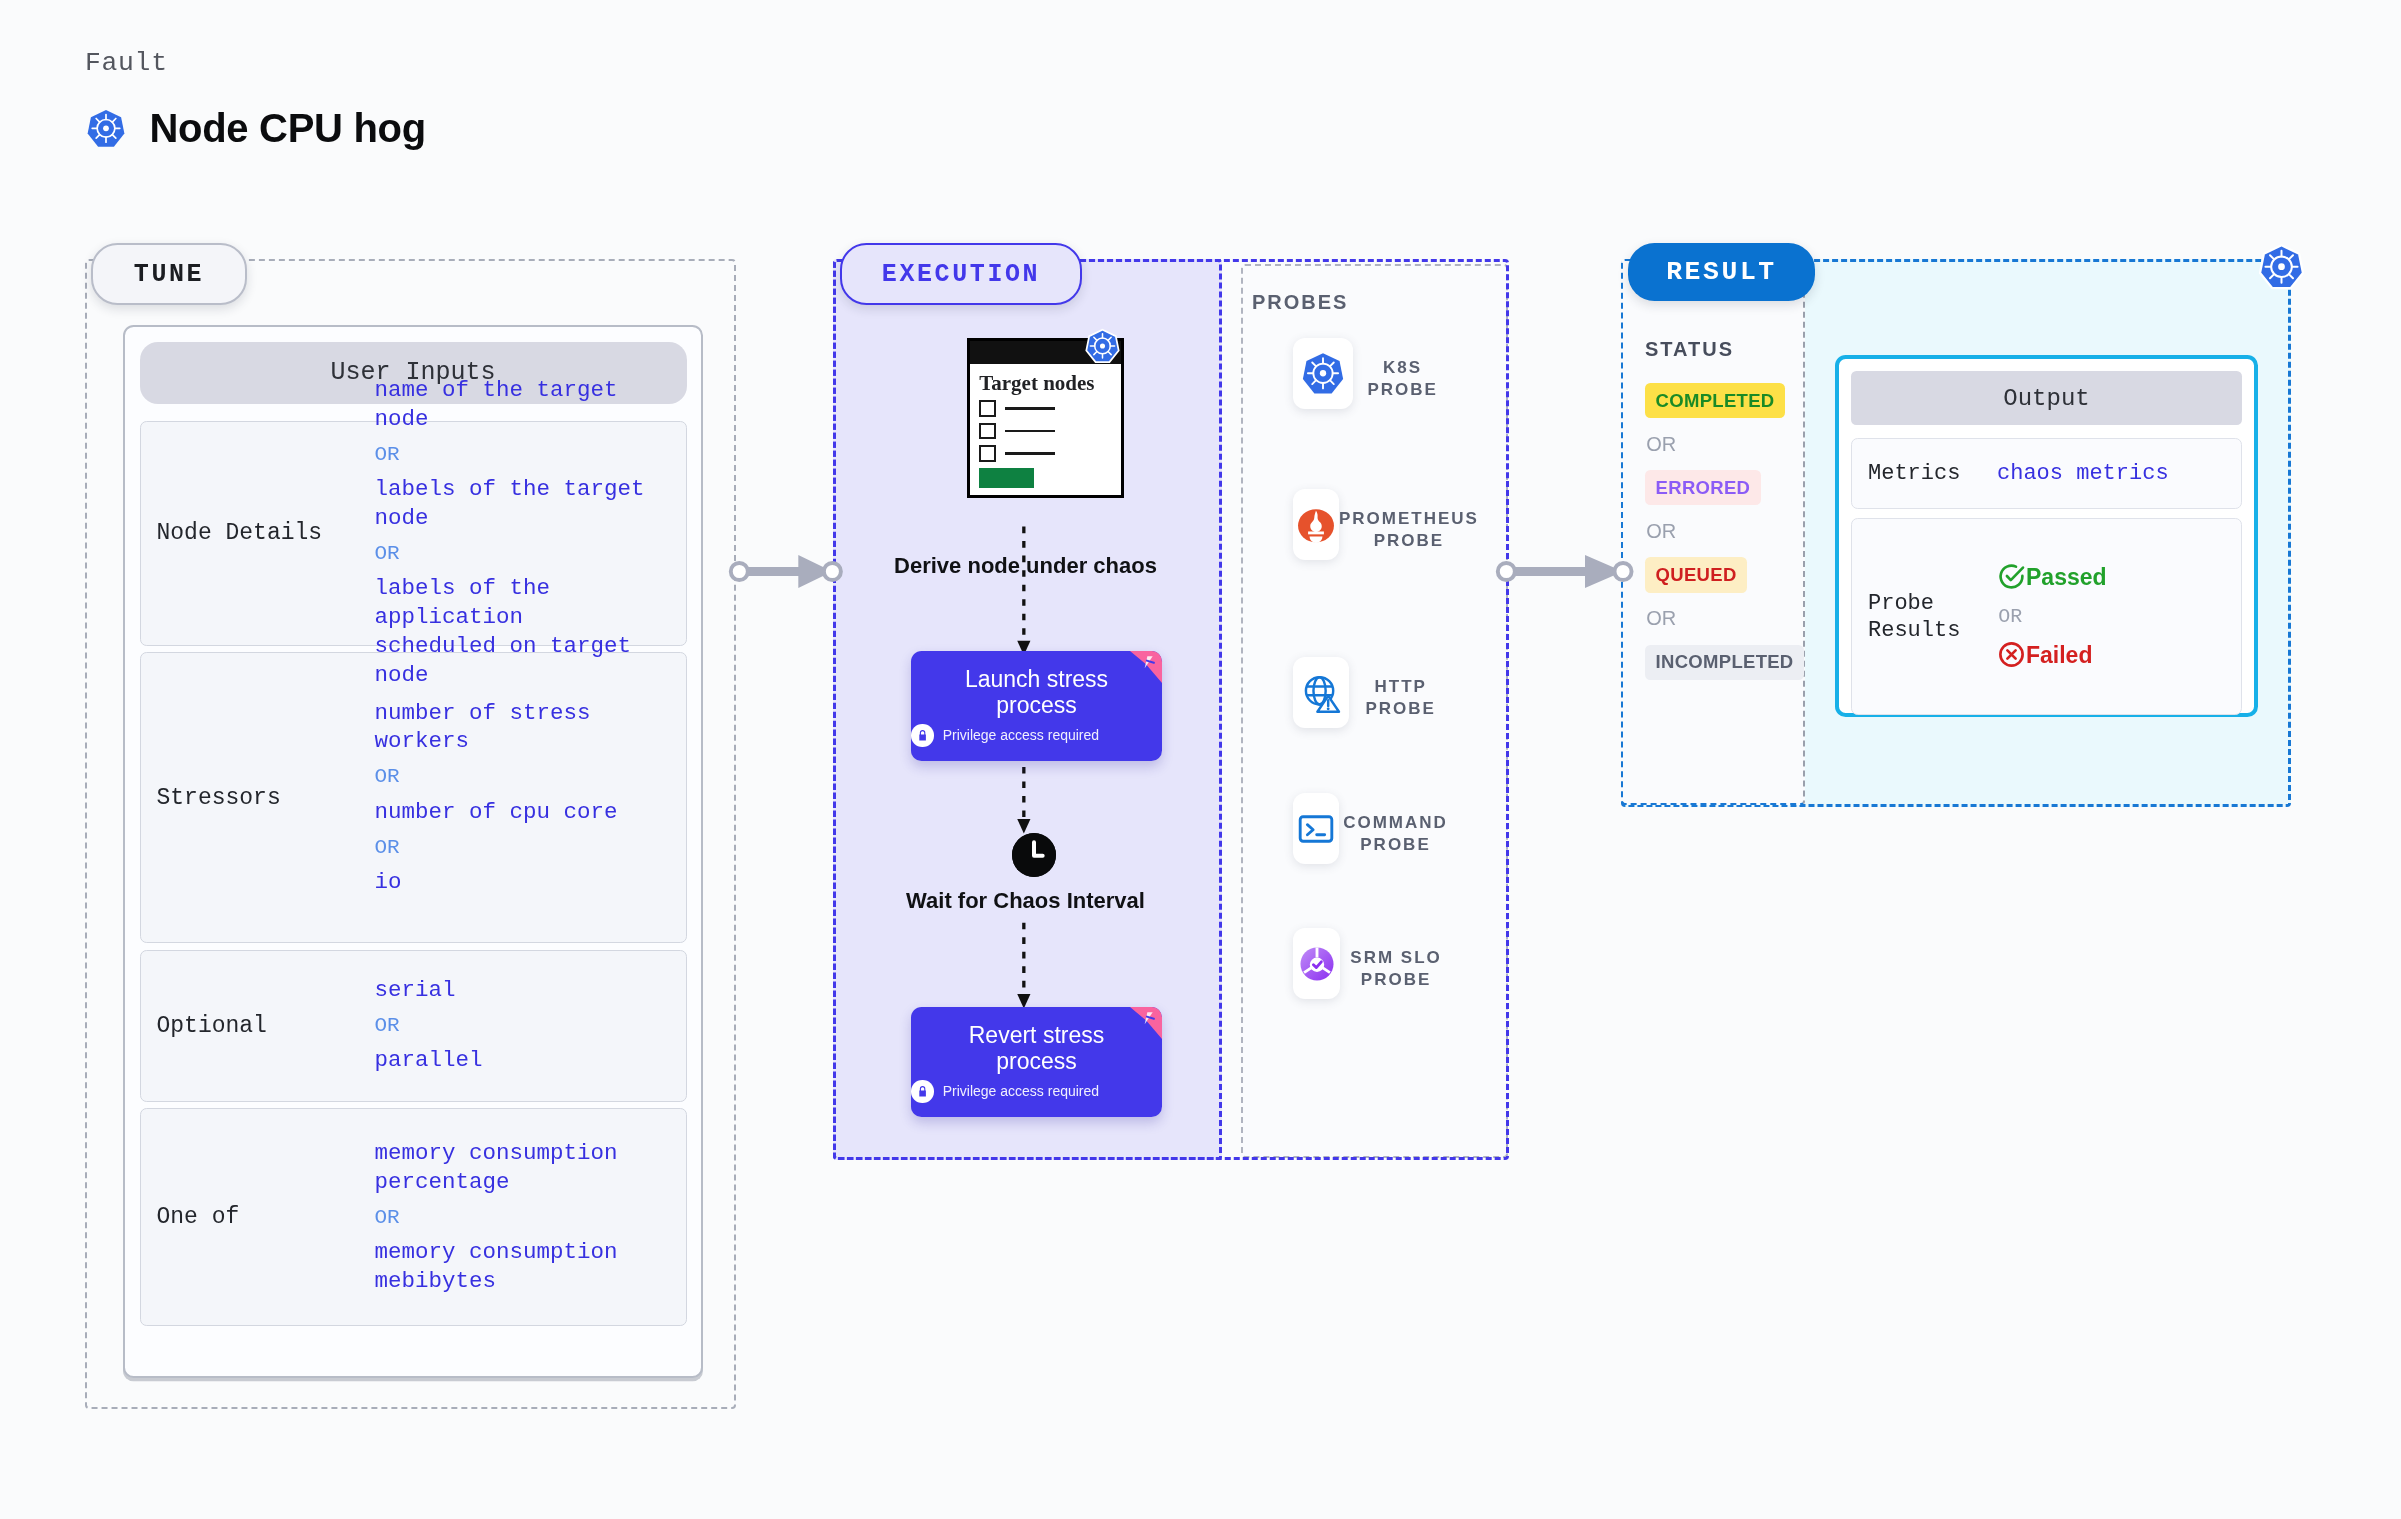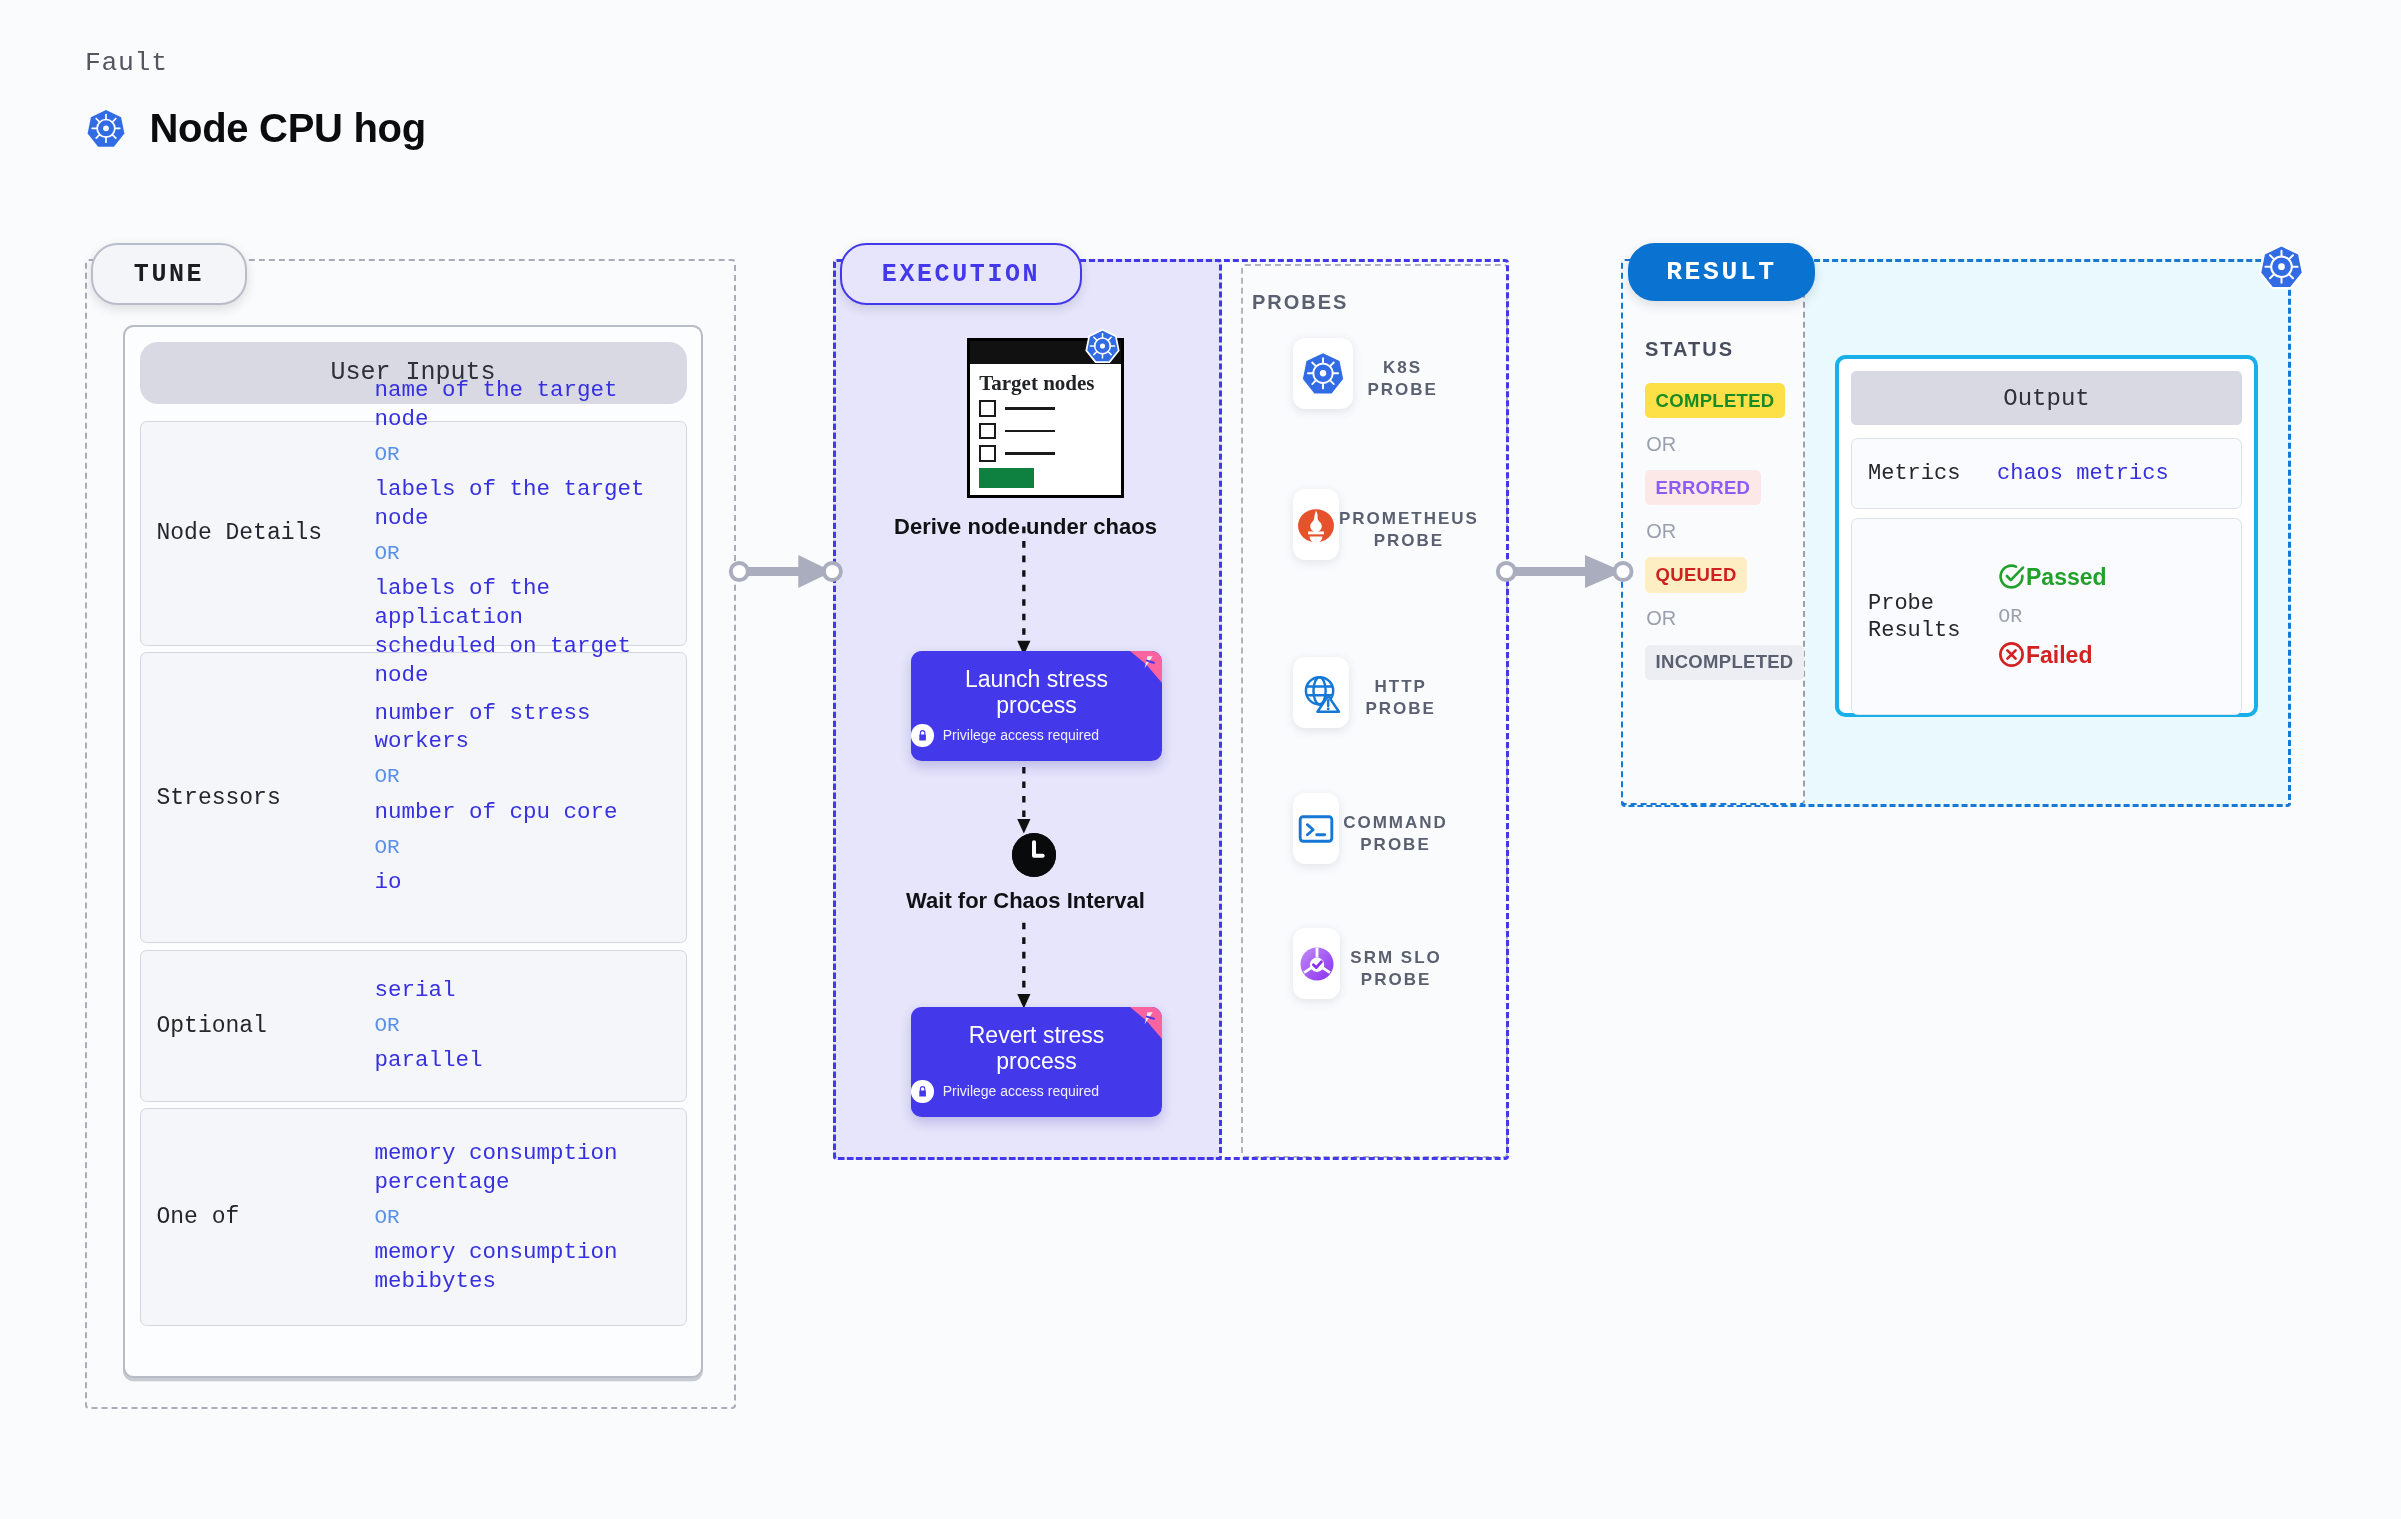--- a/index.html
+++ b/index.html
@@ -138,21 +138,21 @@
   #derive-heading{
     font-family:"Liberation Serif", serif;font-weight:bold;
     font-size:21px;line-height:1.12;color:#222326;
     margin:8px 0 5.3px 9.2px;
   }
   .chk-row{display:flex;align-items:center;gap:9.2px;margin:0 0 6px 9.2px;}
   .chk-box{width:16.5px;height:16.5px;border:2.6px solid #1a1a1a;box-sizing:border-box;}
   .chk-line{width:50px;height:2.6px;background:#1a1a1a;}
   #derive-green{width:55px;height:20px;background:#0e8141;margin:6.6px 0 0 9.2px;}
   #derive-caption{
-    position:absolute;left:847px;top:514px;width:357px;
+    position:absolute;left:847px;top:553px;width:357px;
     text-align:center;font-size:22px;font-weight:bold;color:#101114;
     line-height:1.2;z-index:5;
   }
 
   .node-card{
     position:absolute;width:251px;
     background:#4338ea;border-radius:10.6px;
     box-shadow:0 5.3px 12px rgba(50,40,160,.22);
     z-index:5;overflow:hidden;
   }

